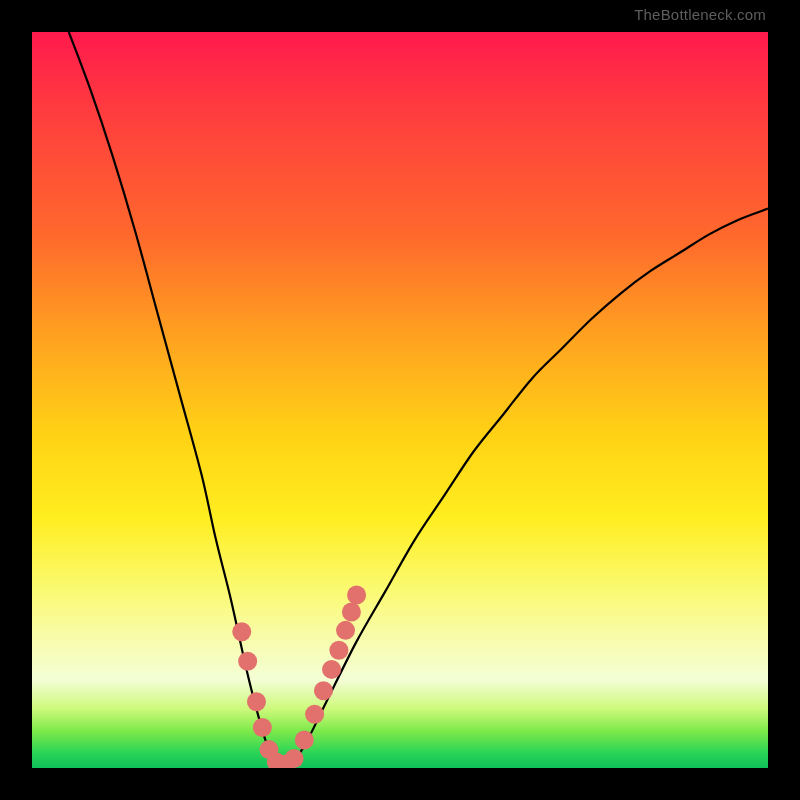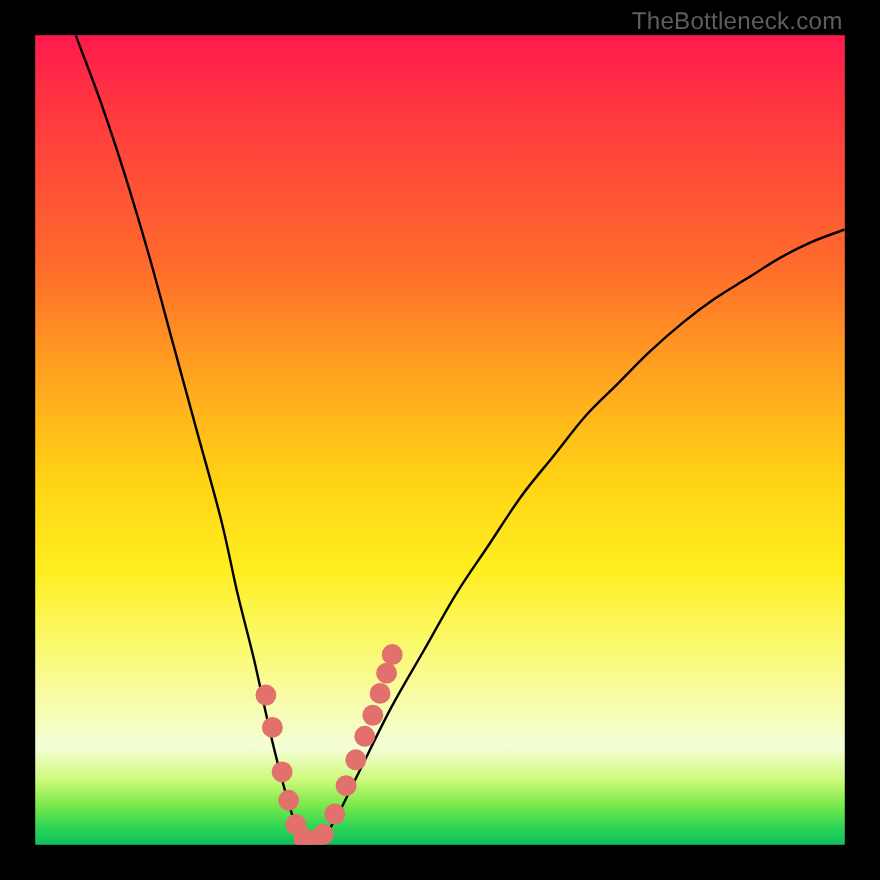--- a/index.html
+++ b/index.html
@@ -40,21 +40,21 @@
       #7de94a 95%,
       #29d456 98%,
       #0fbf5a 100%
     );
   }
   .watermark {
     position: absolute;
     right: 34px;
     top: 6px;
     font-family: Arial, Helvetica, sans-serif;
-    font-size: 22px;
+    font-size: 15px;
     color: #5e5e5e;
     letter-spacing: 0.2px;
   }
   svg {
     position: absolute;
     left: 0;
     top: 0;
   }
 </style>
 </head>

